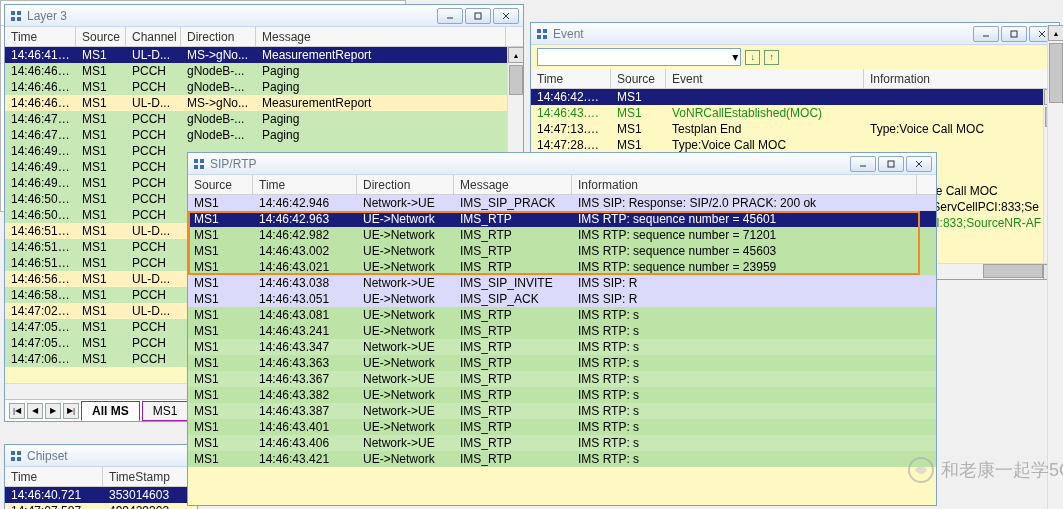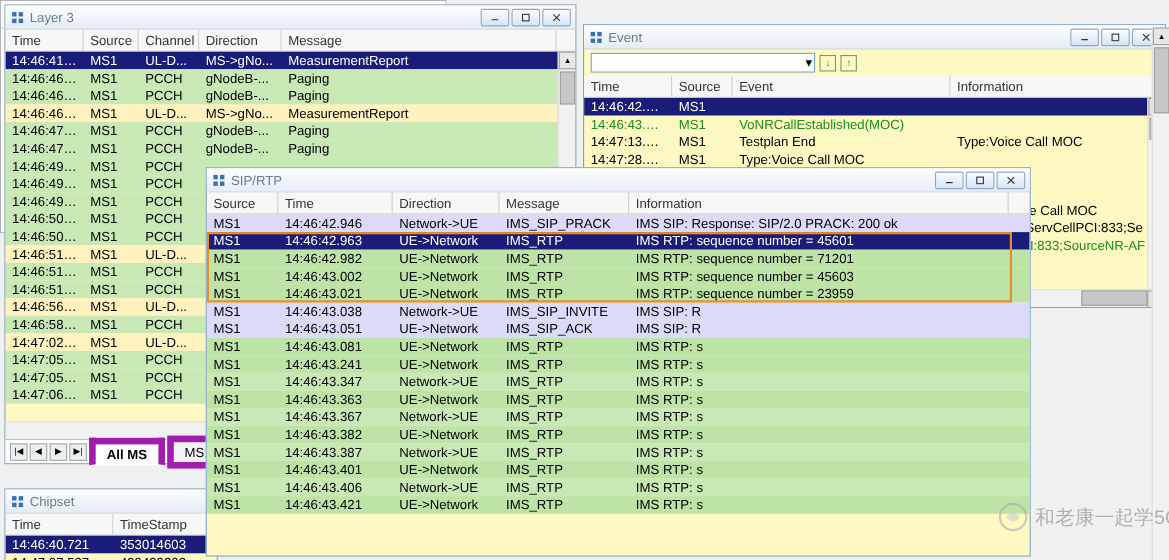--- a/index.html
+++ b/index.html
@@ -35,21 +35,21 @@
 
   
   .sr .c0{width:65px} .sr .c1{width:104px} .sr .c2{width:97px} .sr .c3{width:118px} .sr .c4{width:345px}
 
   
   .cs .c0{width:98px} .cs .c1{width:90px}
 
   
   .tabbar { position:absolute; bottom:0; left:0; right:0; height:22px; background:#fff; border-top:1px solid #c0c0c0; display:flex; align-items:center; padding:0 4px; gap:2px;}
   .tbtn{width:16px;height:16px;border:1px solid #9aa;background:#eee;display:flex;align-items:center;justify-content:center;font-size:8px;cursor:pointer}
-  .tab{padding:2px 10px;border:6px solid #a21caf;background:#f4f4f4;cursor:pointer}
+  .tab{padding:2px 10px;border:1px solid #a21caf;background:#f4f4f4;cursor:pointer}
   .tab.active{background:#fff;font-weight:bold;border-bottom:1px solid #fff}
 
   
   .vscroll { position:absolute; right:0; top:22px; bottom:0; width:16px; background:#f1f1f1; border-left:1px solid #ddd; }
   .vscroll .thumb{background:#c7c7c7;border:1px solid #a0a0a0;width:14px;margin:0 auto}
   .hscroll { position:absolute; left:0; right:0; bottom:0; height:16px; background:#f1f1f1; border-top:1px solid #ddd; display:flex;justify-content:flex-end}
   .hscroll .thumb{background:#c7c7c7;border:1px solid #a0a0a0;height:14px}
   .sarrow{width:16px;height:16px;border:1px solid #a0a0a0;background:#e6e6e6;display:flex;align-items:center;justify-content:center;font-size:7px}
 
   #event .toolbar{height:24px;display:flex;align-items:center;padding:0 6px;gap:4px}

